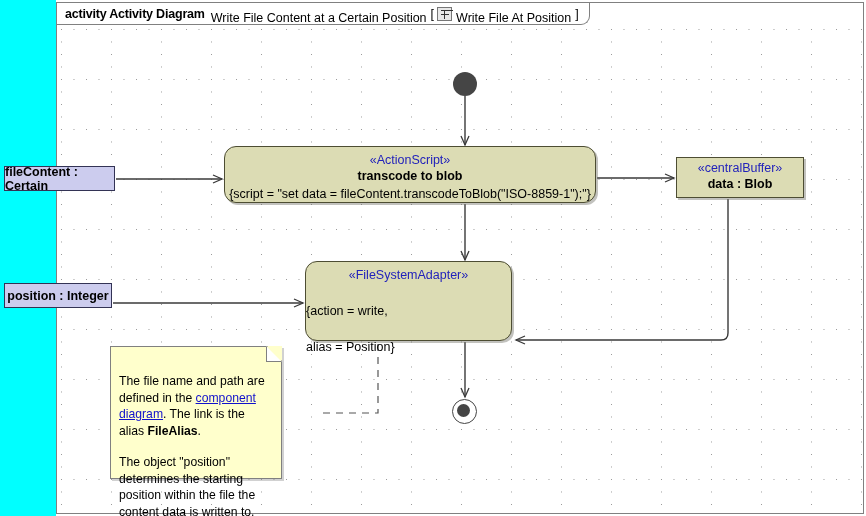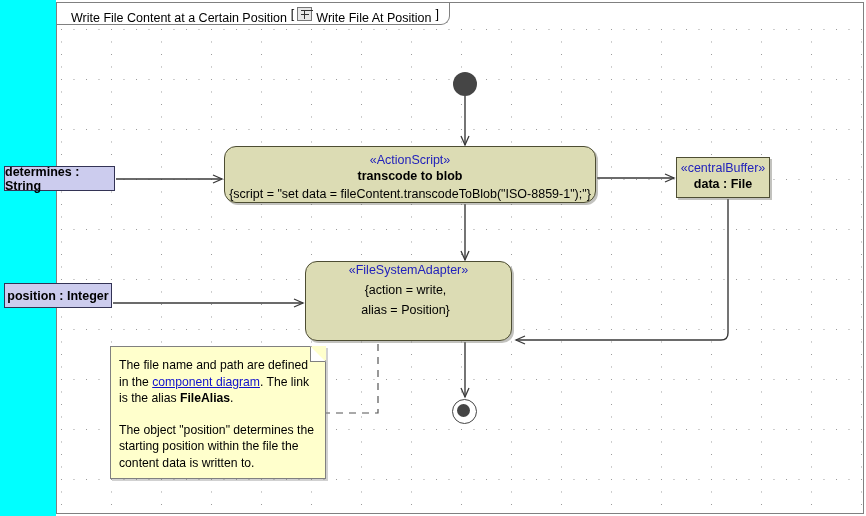--- a/index.html
+++ b/index.html
@@ -131,32 +131,33 @@
     width: 372px; height: 57px;
     padding-top: 5px;
   }
   #action-transcode .node-body {
     margin-top: 1px;
   }
 
   #action-write {
     left: 305px; top: 261px;
     width: 207px; height: 80px;
+    padding-top: 5px;
   }
   #action-write .node-body {
-    text-align: center;
+    text-align: left;
     padding-right: 6px;
-    margin-top: 4px;
+    margin-top: 20px;
   }
 
   
   #central-buffer {
     position: absolute;
     left: 676px; top: 157px;
-    width: 94px; height: 41px;
+    width: 128px; height: 41px;
     background: #dcdcb4;
     border: 1.3px solid #4d4d33;
     box-shadow: 2px 2px 0 rgba(120,120,110,0.45);
     text-align: center;
     padding-top: 2px;
     z-index: 3;
   }
 
   
   .param-pin {
@@ -204,28 +205,28 @@
     left: 4px; top: 4px;
     width: 13px; height: 13px;
     border-radius: 50%;
     background: #454545;
   }
 
   
   #note-comment {
     position: absolute;
     left: 110px; top: 346px;
-    width: 216px; height: 133px;
+    width: 172px; height: 133px;
     background: #ffffcc;
     border: 1px solid #808080;
     box-shadow: 2px 2px 0 rgba(140,140,140,0.4);
     font-size: 12.2px;
     line-height: 16.5px;
     color: #000000;
-    padding: 10px 8px 6px 8px;
+    padding: 26px 8px 6px 8px;
     z-index: 4;
   }
   #note-comment::before {
     
     content: "";
     position: absolute;
     right: -1px; top: -1px;
     border-left: 15px solid transparent;
     border-top: 15px solid #ffffcc;
     border-right: 0;
@@ -261,20 +262,21 @@
 </head>
 <body>
 
 <div id="cyan-strip"></div>
 
 <div id="diagram-frame">
 
   <div id="grid-canvas"></div>
 
   <div id="frame-title-tab">
+    <span class="kw">activity Activity Diagram</span>
     <span class="nm">Write File Content at a Certain Position</span>
     <span class="brk">[</span>
     <span class="tab-icon"></span>
     <span class="nm" style="margin-left:1px">Write File At Position</span>
     <span class="brk">]</span>
   </div>
 
 </div>
 
 <svg id="connectors" viewBox="0 0 866 516" xmlns="http://www.w3.org/2000/svg">
@@ -311,25 +313,25 @@
 </div>
 
 <div id="action-write" class="action-node">
   <div class="stereo">«FileSystemAdapter»</div>
   <div class="node-body">{action = write,</div>
   <div class="node-body">alias = Position}</div>
 </div>
 
 <div id="central-buffer">
   <div class="stereo">«centralBuffer»</div>
-  <div class="node-name">data : File</div>
+  <div class="node-name">data : Blob</div>
 </div>
 
 <div id="pin-filecontent" class="param-pin">
-  <span>determines : String</span>
+  <span>fileContent : Certain</span>
 </div>
 
 <div id="pin-position" class="param-pin">
   <span>position : Integer</span>
 </div>
 
 <div id="note-comment">
   <p>
     <span>The file name and path are defined</span>
     <span>in the </span><a class="link" href="#">component diagram</a><span>. The link</span>

